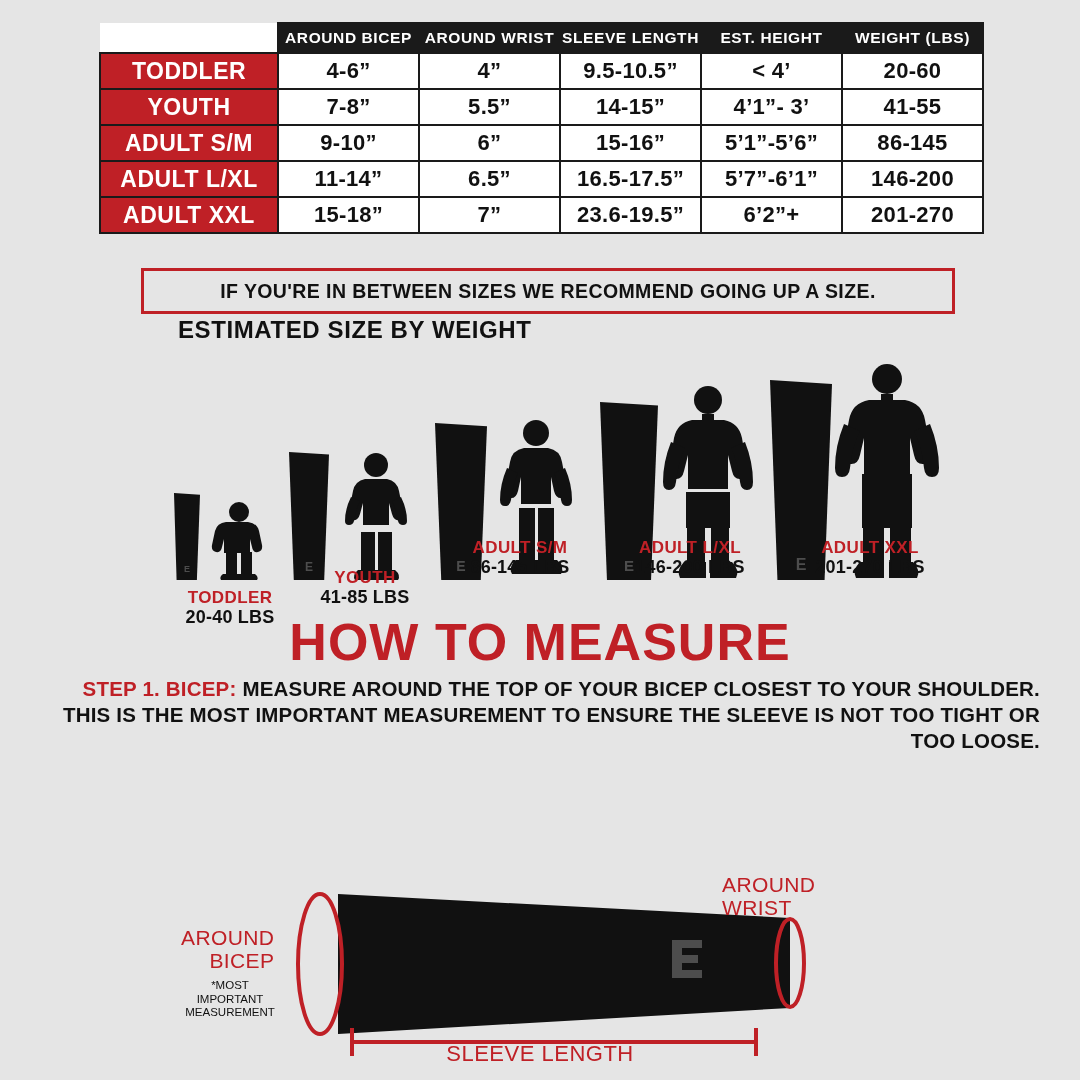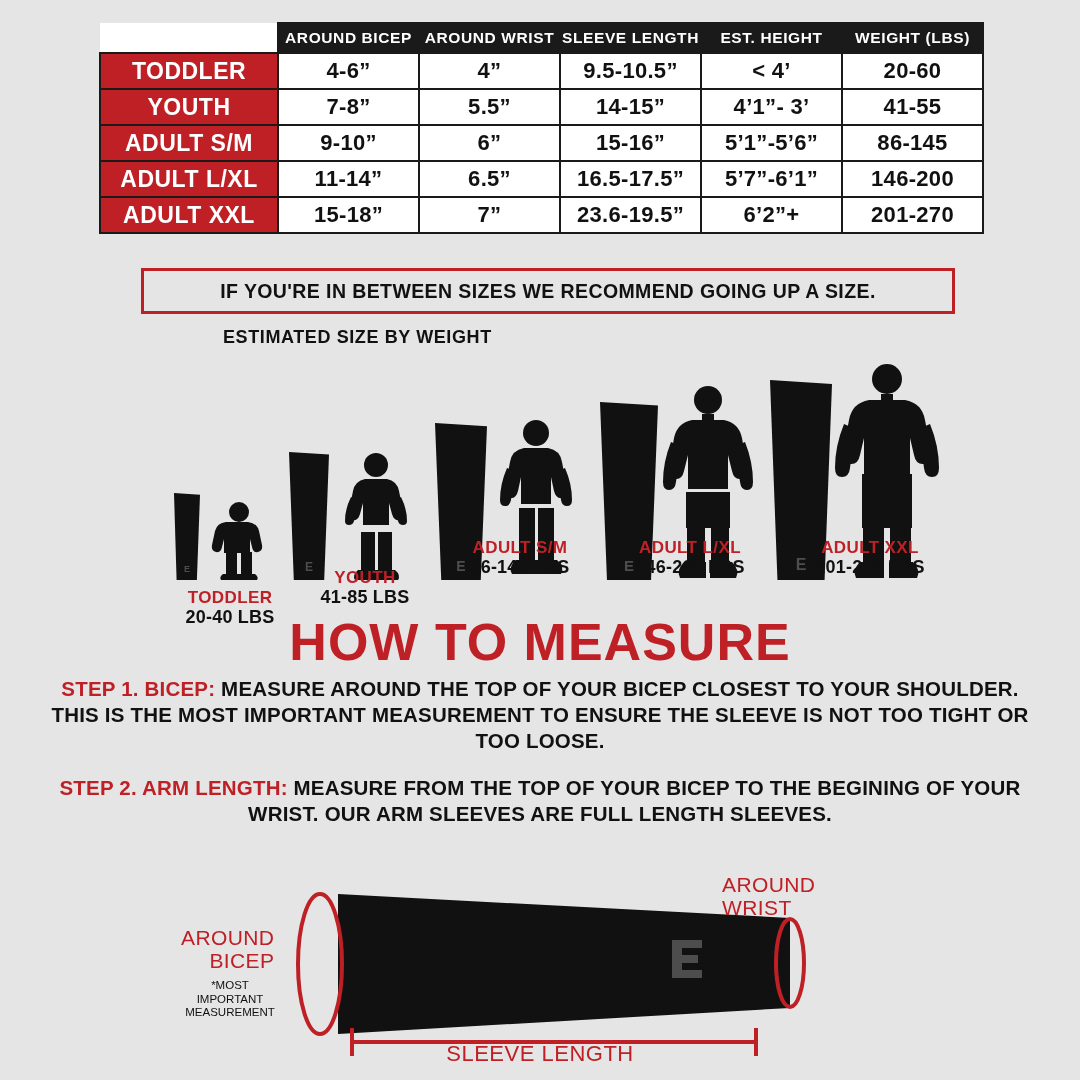--- a/index.html
+++ b/index.html
@@ -73,26 +73,25 @@
     font-weight: bold;
     font-size: 19.5px;
     letter-spacing: 0.4px;
     color: #111;
     margin-left: 8px;
   }
 
   
   .est-title {
     position: absolute;
-    left: 178px; top: 327px;
-    font-weight: bold;
-    font-size: 18px;
+    left: 178px; top: 316px;
+    font-weight: bold;
+    font-size: 24px;
     letter-spacing: 0.6px;
     color: #111;
-    margin-left: 45px;
   }
 
   .silhouettes {
     position: absolute;
     left: 150px; top: 330px;
     width: 890px; height: 250px;
   }
   .group {
     position: absolute;
     bottom: 0;
@@ -132,21 +131,21 @@
     text-align: center;
     color: #bf2026;
     font-weight: bold;
     font-size: 52px;
     letter-spacing: 1px;
   }
 
   .steps {
     position: absolute;
     left: 40px; top: 655px; width: 1000px;
-    text-align: center;
+    text-align: right;
   }
   .step {
     font-weight: bold;
     font-size: 20.5px;
     line-height: 1.28;
     color: #111;
     letter-spacing: 0.2px;
     margin-bottom: 15px;
   }
   .step .lead { color: #bf2026; }
@@ -374,23 +373,20 @@
     </div>
 
   </div>
 
   <div class="howto">HOW TO MEASURE</div>
 
   <div class="steps">
     <p class="step">
       <span class="lead">STEP 1. BICEP:</span><span> MEASURE AROUND THE TOP OF YOUR BICEP CLOSEST TO YOUR SHOULDER. THIS IS THE MOST IMPORTANT MEASUREMENT TO ENSURE THE SLEEVE IS NOT TOO TIGHT OR TOO LOOSE.</span>
     </p>
-    <p class="step">
-      <span class="lead">STEP 2. ARM LENGTH:</span><span> MEASURE FROM THE TOP OF YOUR BICEP TO THE BEGINING OF YOUR WRIST. OUR ARM SLEEVES ARE FULL LENGTH SLEEVES.</span>
-    </p>
   </div>
 
   <div class="diagram">
     <svg width="1080" height="218" viewBox="0 0 1080 218" aria-hidden="true">
 
       <polygon points="338,32 790,56 790,146 338,172" fill="#111111"></polygon>
 
       <g transform="translate(672,96)">
         <path d="M0 -18 L30 -18 L30 -10 L10 -10 L10 -3 L26 -3 L26 5 L10 5 L10 12 L30 12 L30 20 L0 20 Z" fill="#4d4d4d"></path>
       </g>

